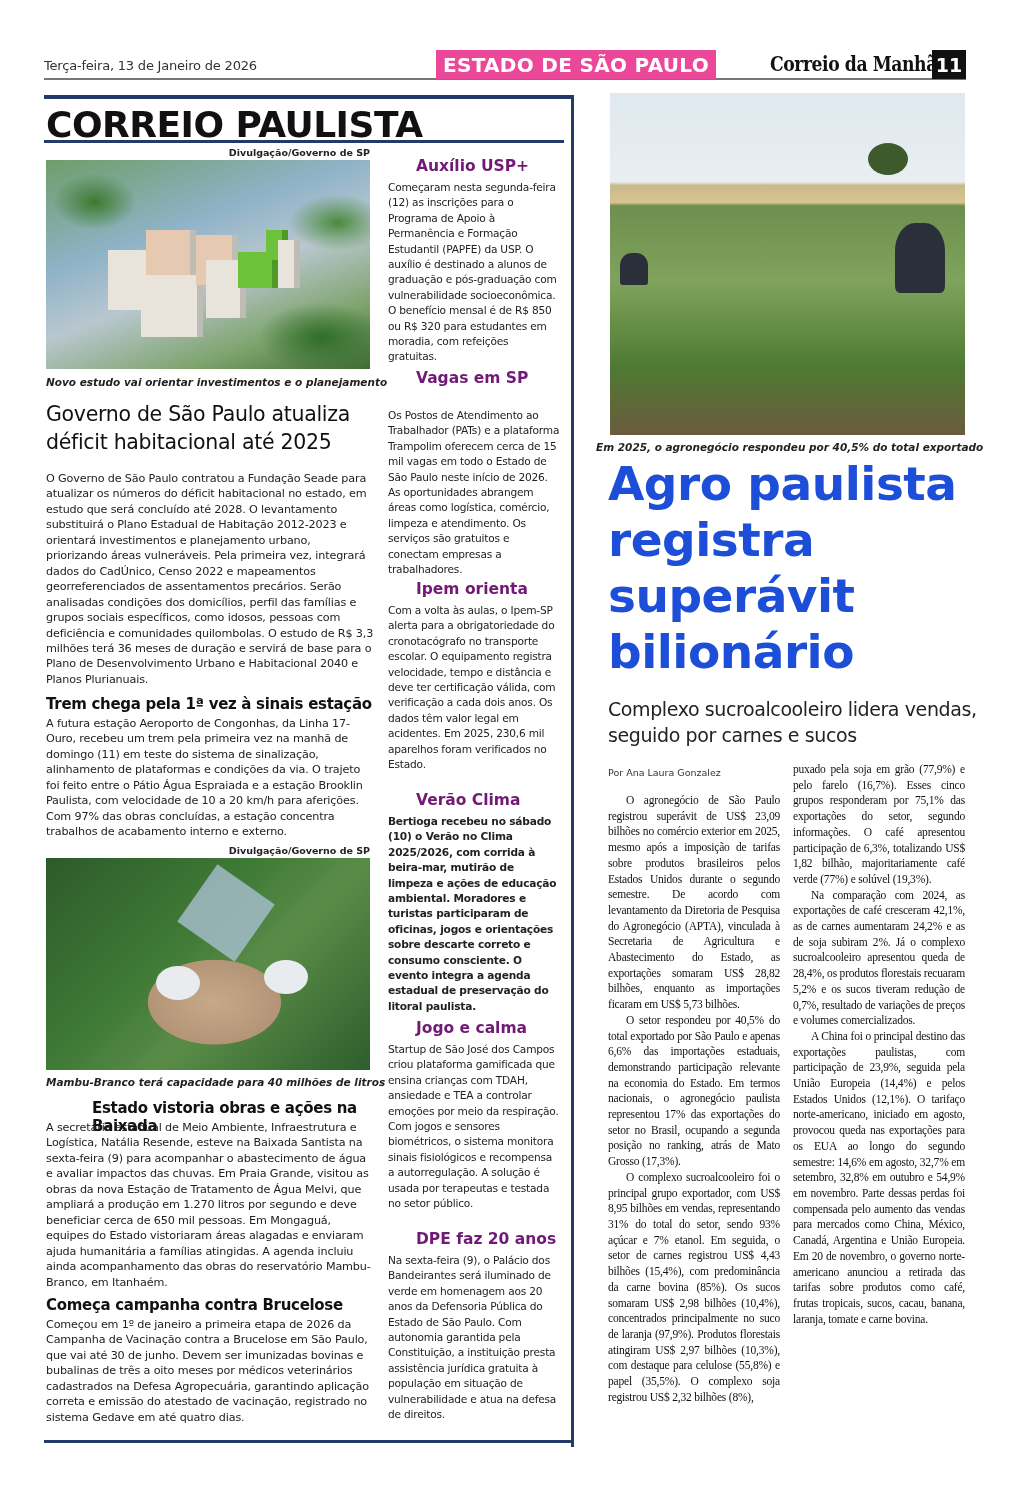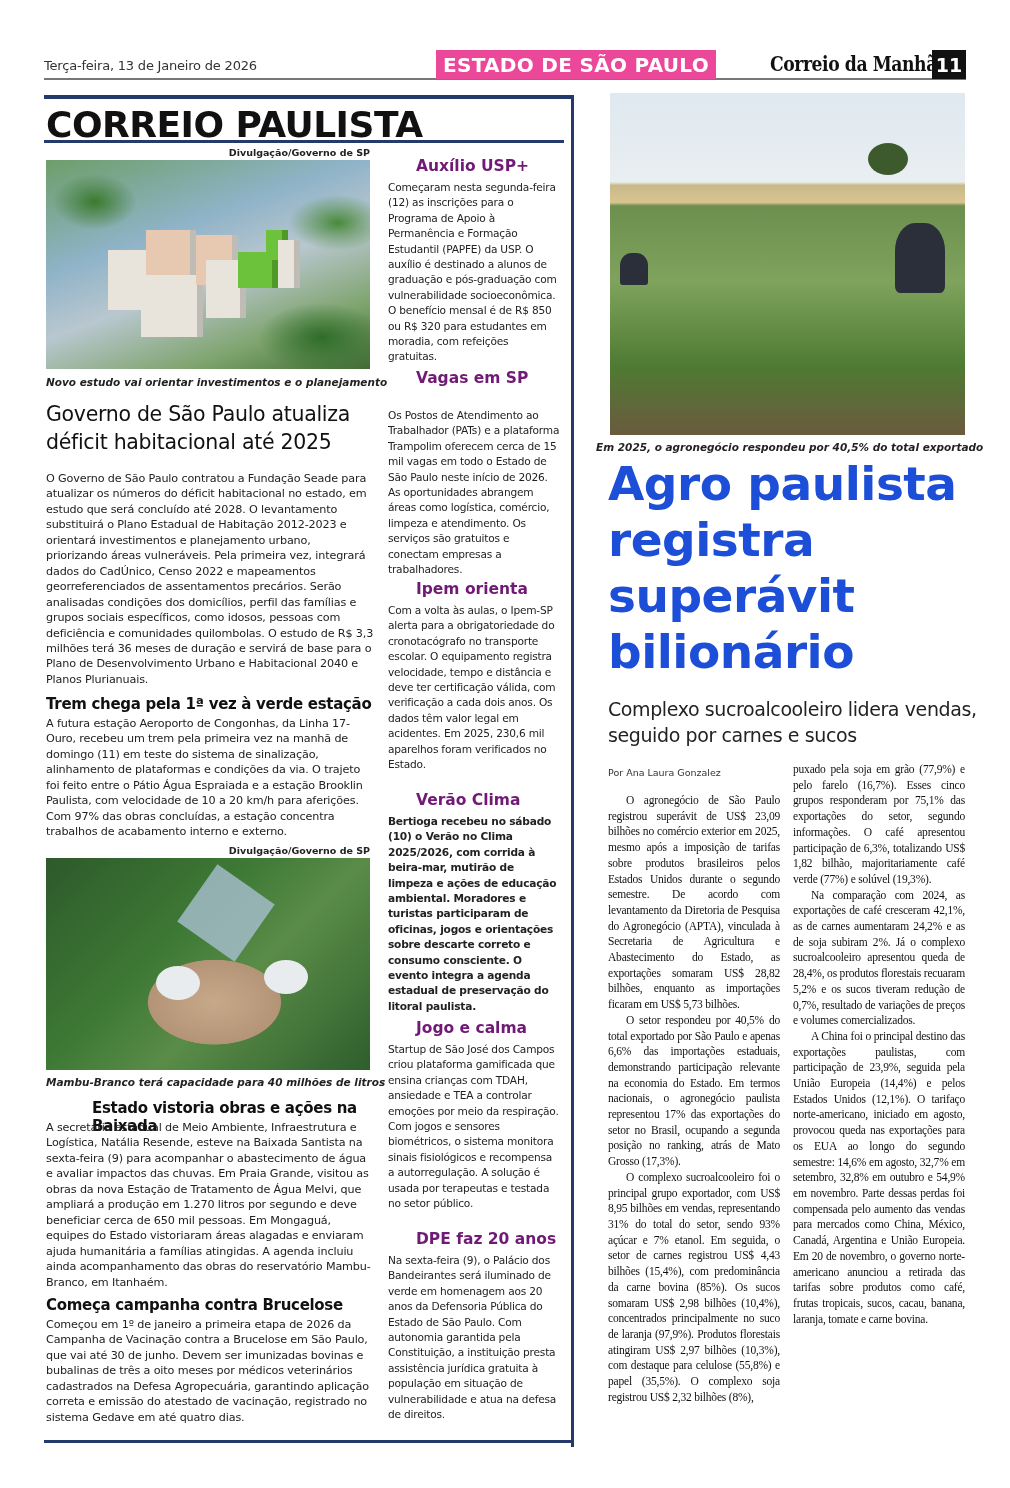--- a/index.html
+++ b/index.html
@@ -88,21 +88,21 @@
   <div class="bld" style="left:160px;top:100px;width:40px;height:58px;"></div>
   <div class="bld green" style="left:192px;top:92px;width:40px;height:36px;"></div>
   <div class="bld green" style="left:220px;top:70px;width:22px;height:30px;"></div>
   <div class="bld" style="left:232px;top:80px;width:22px;height:48px;"></div>
 </div>
 <div class="caption" style="left:46px;top:376px;">Novo estudo vai orientar investimentos e o planejamento</div>
 
 <div class="hl-main">Governo de São Paulo atualiza déficit habitacional até 2025</div>
 <div class="body-left" style="top:471px;">O Governo de São Paulo contratou a Fundação Seade para atualizar os números do déficit habitacional no estado, em estudo que será concluído até 2028. O levantamento substituirá o Plano Estadual de Habitação 2012-2023 e orientará investimentos e planejamento urbano, priorizando áreas vulneráveis. Pela primeira vez, integrará dados do CadÚnico, Censo 2022 e mapeamentos georreferenciados de assentamentos precários. Serão analisadas condições dos domicílios, perfil das famílias e grupos sociais específicos, como idosos, pessoas com deficiência e comunidades quilombolas. O estudo de R$ 3,3 milhões terá 36 meses de duração e servirá de base para o Plano de Desenvolvimento Urbano e Habitacional 2040 e Planos Plurianuais.</div>
 
-<div class="sub-hl" style="top:695px;">Trem chega pela 1ª vez à verde estação</div>
+<div class="sub-hl" style="top:695px;">Trem chega pela 1ª vez à sinais estação</div>
 <div class="body-left" style="top:716px;">A futura estação Aeroporto de Congonhas, da Linha 17-Ouro, recebeu um trem pela primeira vez na manhã de domingo (11) em teste do sistema de sinalização, alinhamento de plataformas e condições da via. O trajeto foi feito entre o Pátio Água Espraiada e a estação Brooklin Paulista, com velocidade de 10 a 20 km/h para aferições. Com 97% das obras concluídas, a estação concentra trabalhos de acabamento interno e externo.</div>
 
 <div class="credit" style="left:46px;top:845px;width:324px;">Divulgação/Governo de SP</div>
 <div class="photo photo-reservoir">
   <div class="plant"></div>
   <div class="tank" style="left:110px;top:108px;"></div>
   <div class="tank" style="left:218px;top:102px;"></div>
 </div>
 <div class="caption" style="left:46px;top:1076px;">Mambu-Branco terá capacidade para 40 milhões de litros</div>
 

